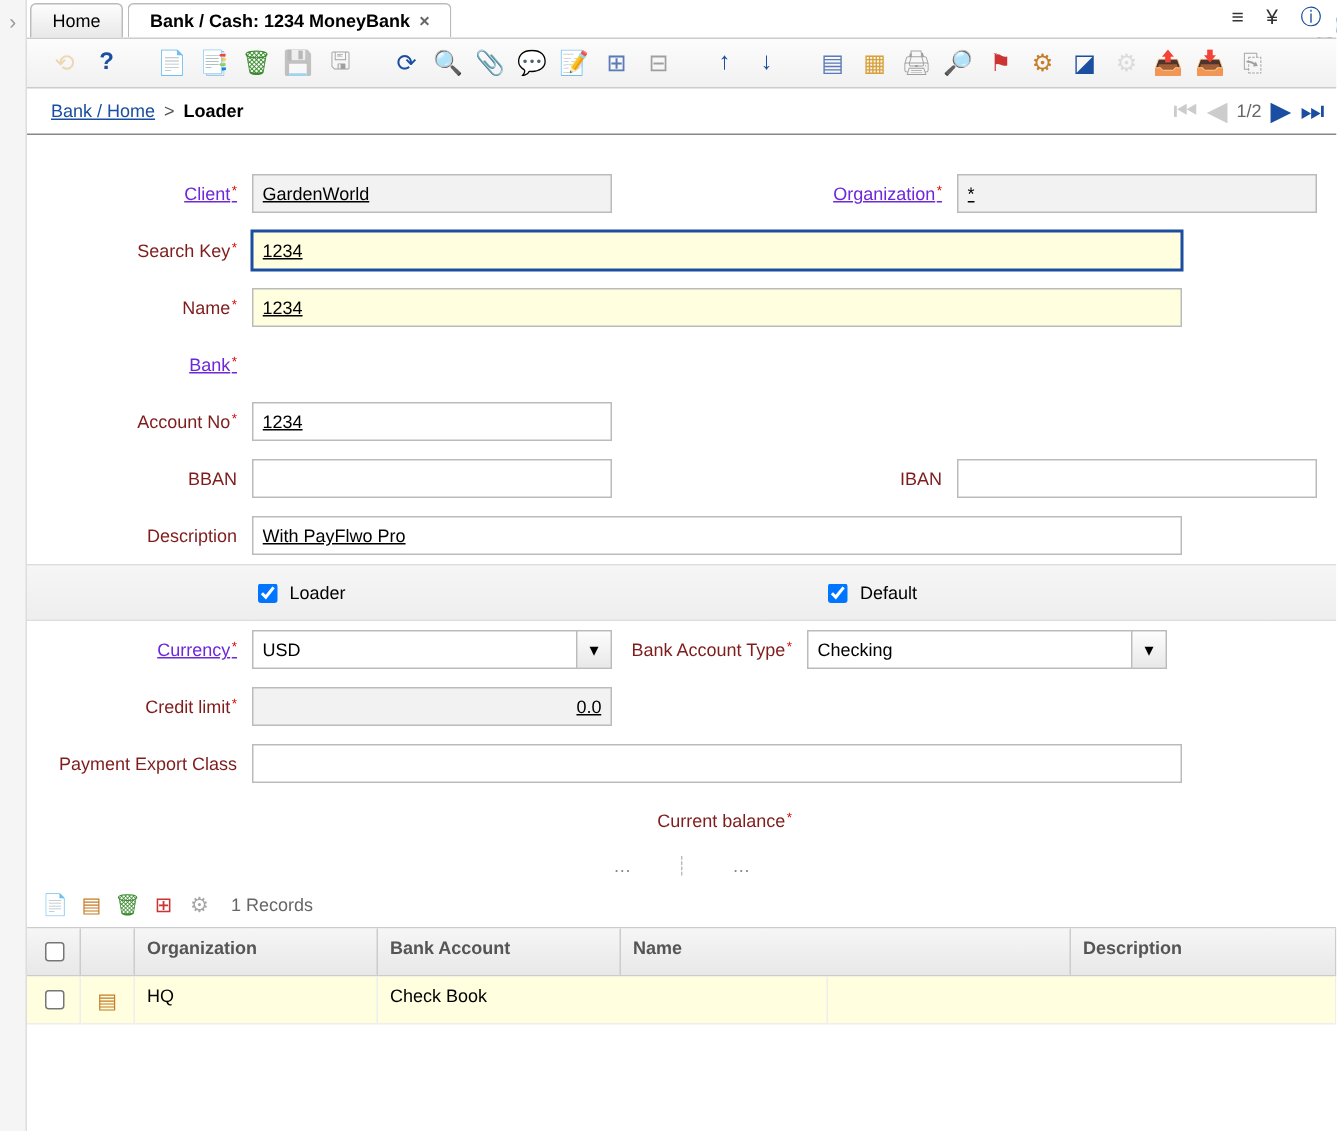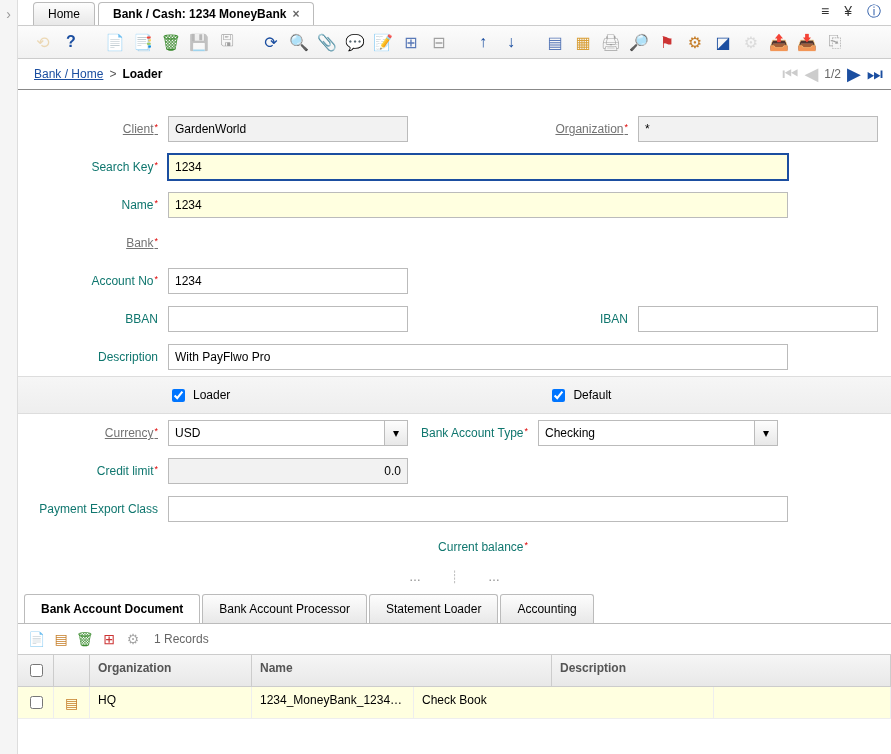--- a/index.html
+++ b/index.html
@@ -1,42 +1,42 @@
 <!DOCTYPE html>
 <html><head>
 <meta charset="utf-8">
 <style>
   * { box-sizing: border-box; font-family: Arial, Helvetica, sans-serif; font-size: 12px; }
   body { margin: 0; background: #fff; width: 891px; height: 754px; overflow: hidden; position: relative; }
   .expand-left { position:absolute; left:0; top:0; width:18px; height:754px; background:#f5f5f5; border-right:1px solid #ddd; display:flex; align-items:flex-start; justify-content:center; padding-top:6px; cursor:pointer; }
   .expand-left span { color:#999; font-size:14px; }
   .topbar { position:absolute; left:18px; top:0; right:0; height:25px; display:flex; align-items:flex-end; background:#fff; }
-  .tabs { display:flex; align-items:flex-end; margin-left:15px; }
+  .tabs { display:flex; align-items:flex-end; margin-left:2px; }
   .tab { border:1px solid #bbb; border-bottom:none; border-radius:4px 4px 0 0; padding:4px 14px; margin-right:3px; background:linear-gradient(#fdfdfd,#e8e8e8); cursor:pointer; display:flex; align-items:center; gap:6px; }
   .tab.active { background:#fff; font-weight:bold; }
   .tab .close { color:#666; cursor:pointer; }
   .topbar-right { margin-left:auto; display:flex; gap:15px; margin-right:10px; padding-bottom:4px; }
   .topbar-right span { color:#333; cursor:pointer; font-size:14px; }
   .toolbar { position:absolute; left:18px; top:25px; right:0; height:34px; border-top:1px solid #ccc; border-bottom:1px solid #ccc; display:flex; align-items:center; padding-left:14px; gap:6px; background:linear-gradient(#fcfcfc,#f1f1f1); }
   .tbicon { width:22px; height:22px; display:flex; align-items:center; justify-content:center; cursor:pointer; border-radius:2px; font-size:16px; }
   .tbicon.disabled { opacity:0.35; cursor:default; }
   .breadcrumb-bar { position:absolute; left:18px; top:59px; right:0; height:30px; display:flex; align-items:center; padding-left:16px; font-size:13px; }
   .breadcrumb-bar a { color:#1b4ea0; text-decoration:underline; }
   .breadcrumb-bar .sep { margin:0 6px; color:#555; }
   .record-nav { margin-left:auto; margin-right:8px; display:flex; align-items:center; gap:6px; color:#666; }
   .record-nav .arrow { color:#1b4ea0; font-size:18px; cursor:pointer; }
   .record-nav .arrow.dis { color:#ccc; cursor:default; }
   .form-area { position:absolute; left:18px; right:0; top:89px; bottom:0; overflow:auto; border-top:1px solid #888; }
   .form-body { padding:20px 0 0 0; }
   .row { display:flex; align-items:center; min-height:38px; }
-  .lbl { width:150px; text-align:right; padding-right:10px; color:#0f766e; }
-  .lbl.link { text-decoration:underline; color:#737373; }
+  .lbl { width:150px; text-align:right; padding-right:10px; color:#7f1d1d; }
+  .lbl.link { text-decoration:underline; color:#6d28d9; }
   .req::after { content:"*"; color:#d00; position:relative; top:-3px; font-size:9px; margin-left:1px;}
   .fld { }
-  .inp { height:26px; border:1px solid #bbb; padding:0 6px; background:#fff; }
+  .inp { height:26px; border:1px solid #bbb; padding:0 6px; background:#fff;text-decoration:underline; }
   .inp.ro { background:#f2f2f2; }
   .inp.hl { background:#ffffe0; border:1px solid #1b4ea0; outline:1px solid #1b4ea0; }
   .inp.hlsoft { background:#ffffe0; }
   .w240 { width:240px; }
   .w620 { width:620px; }
   .combo { display:flex; width:240px; }
   .combo input { flex:1; border:1px solid #bbb; height:26px; padding:0 6px; border-right:none;}
   .combo .btn { width:24px; height:26px; border:1px solid #bbb; background:linear-gradient(#fdfdfd,#e8e8e8); display:flex; align-items:center; justify-content:center; cursor:pointer; }
   .num { text-align:right; }
   .check-band { background:linear-gradient(#f6f6f6,#eeeeee); border-top:1px solid #ddd; border-bottom:1px solid #ddd; }
@@ -222,55 +222,49 @@
       <div style="width:240px;"></div>
       <div class="lbl req" style="width:140px; margin-left:-10px;">Current balance</div>
     </div>
 
     <div class="sep-dots">
         <span>…</span>
         <span style="color:#bbb;">┊</span>
         <span>…</span>
       </div>
 
-    <div class="subtabs-bar">
-      <div class="subtab active">Bank Account Document</div>
-      <div class="subtab">Bank Account Processor</div>
-      <div class="subtab">Statement Loader</div>
-      <div class="subtab">Accounting</div>
-    </div>
 
     <div class="sub-toolbar">
       <div class="mini-icon">📄</div>
       <div class="mini-icon" style="color:#c57d28;">▤</div>
       <div class="mini-icon" style="color:#3a8b2e;">🗑</div>
       <div class="mini-icon" style="color:#c33;">⊞</div>
       <div class="mini-icon disabled" style="opacity:.35;">⚙</div>
       <span class="lblrec">1 Records</span>
     </div>
 
     <div class="grid">
       <div class="grid-head">
         <div class="gh col-sel">
             <input type="checkbox" style="">
           </div>
         <div class="gh col-edit"></div>
         <div class="gh col-org">Organization</div>
+        <div class="gh col-ba">Bank Account</div>
         <div class="gh col-name">Name</div>
         <div class="gh col-desc">Description</div>
       </div>
       <div class="grid-row">
         <div class="gc col-sel">
             <input type="checkbox" style="">
           </div>
         <div class="gc col-edit">
             <span class="mini-icon" style="color:#c57d28;">▤</span>
           </div>
         <div class="gc col-org">HQ</div>
-        <div class="gc col-ba">1234_MoneyBank_12345...</div>
         <div class="gc col-name">Check Book</div>
         <div class="gc col-desc"></div>
       </div>
     </div>
 
   </div>
 </div>
 
 <div class="hscroll-dummy">
     <div class="inner"></div>

